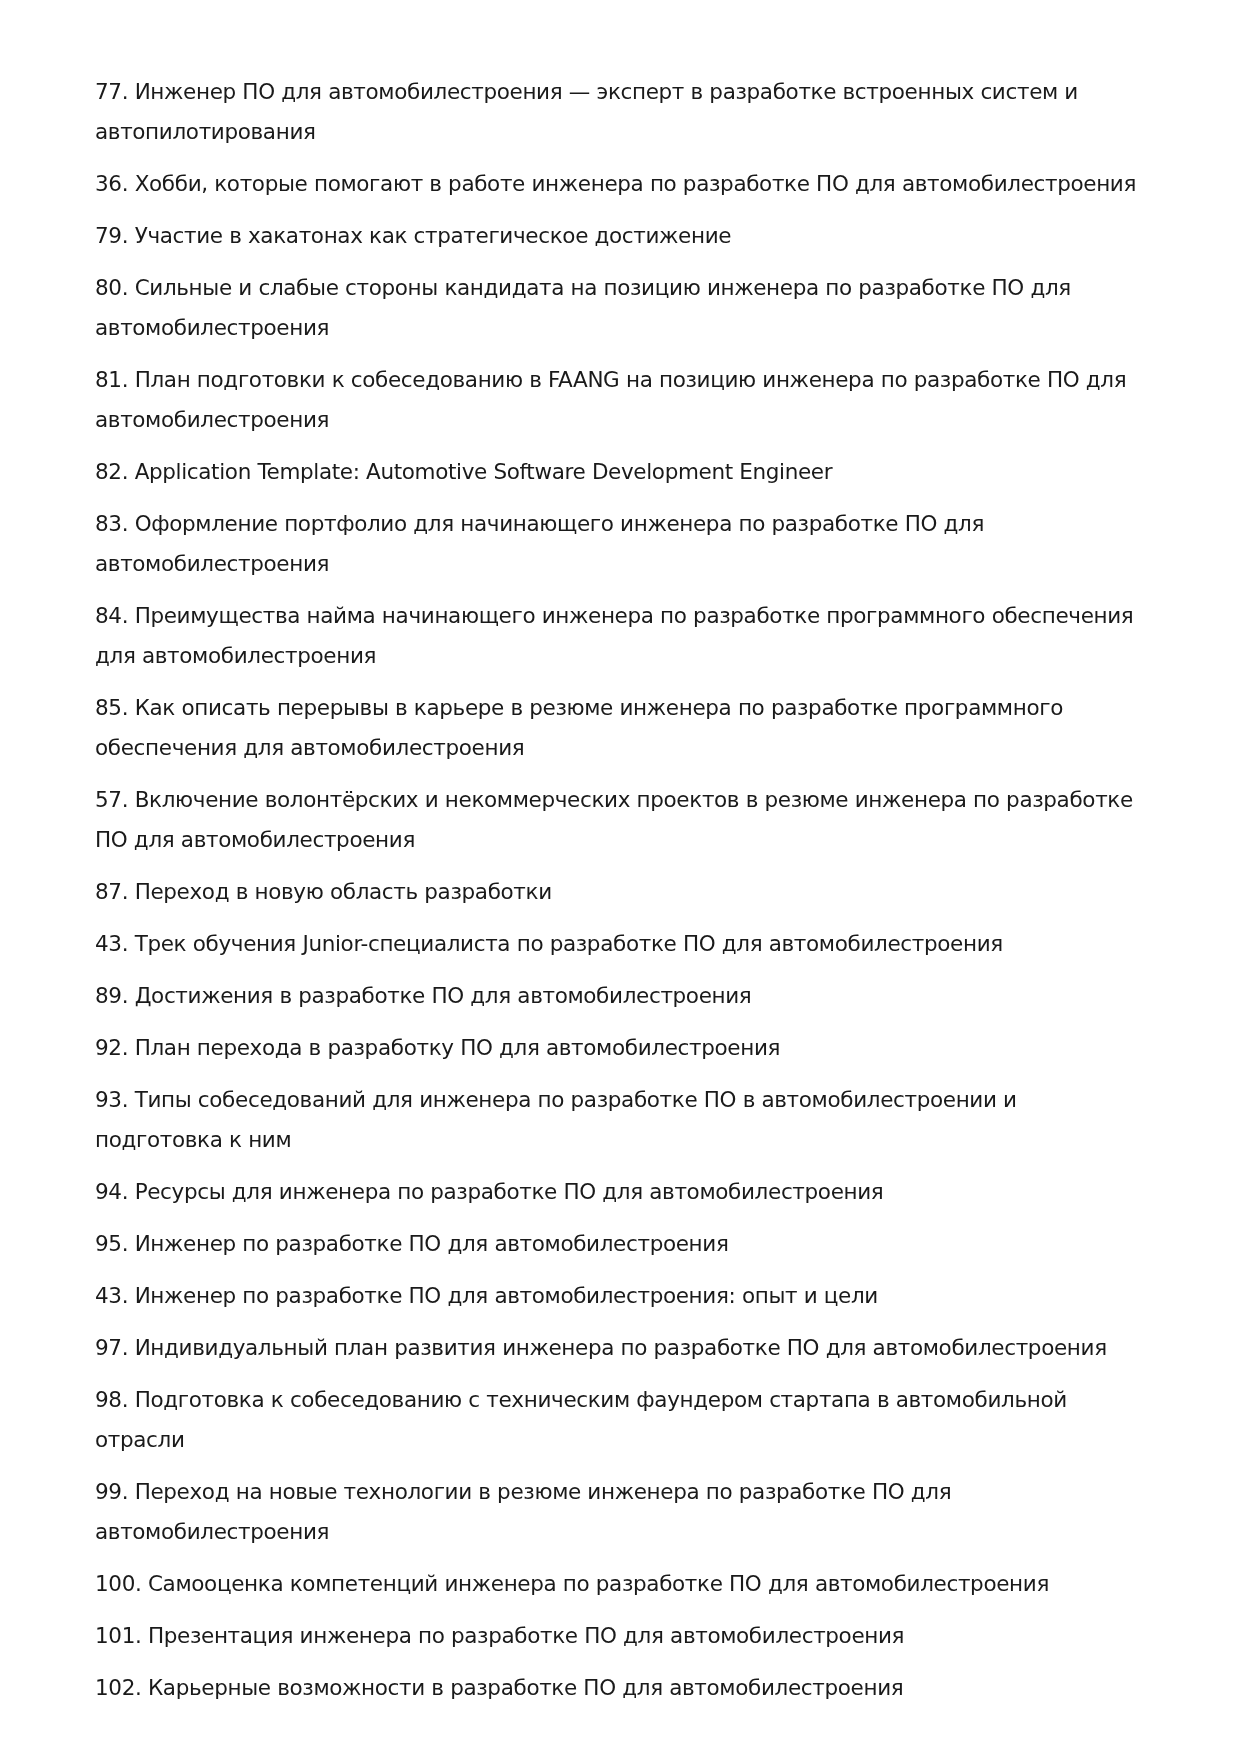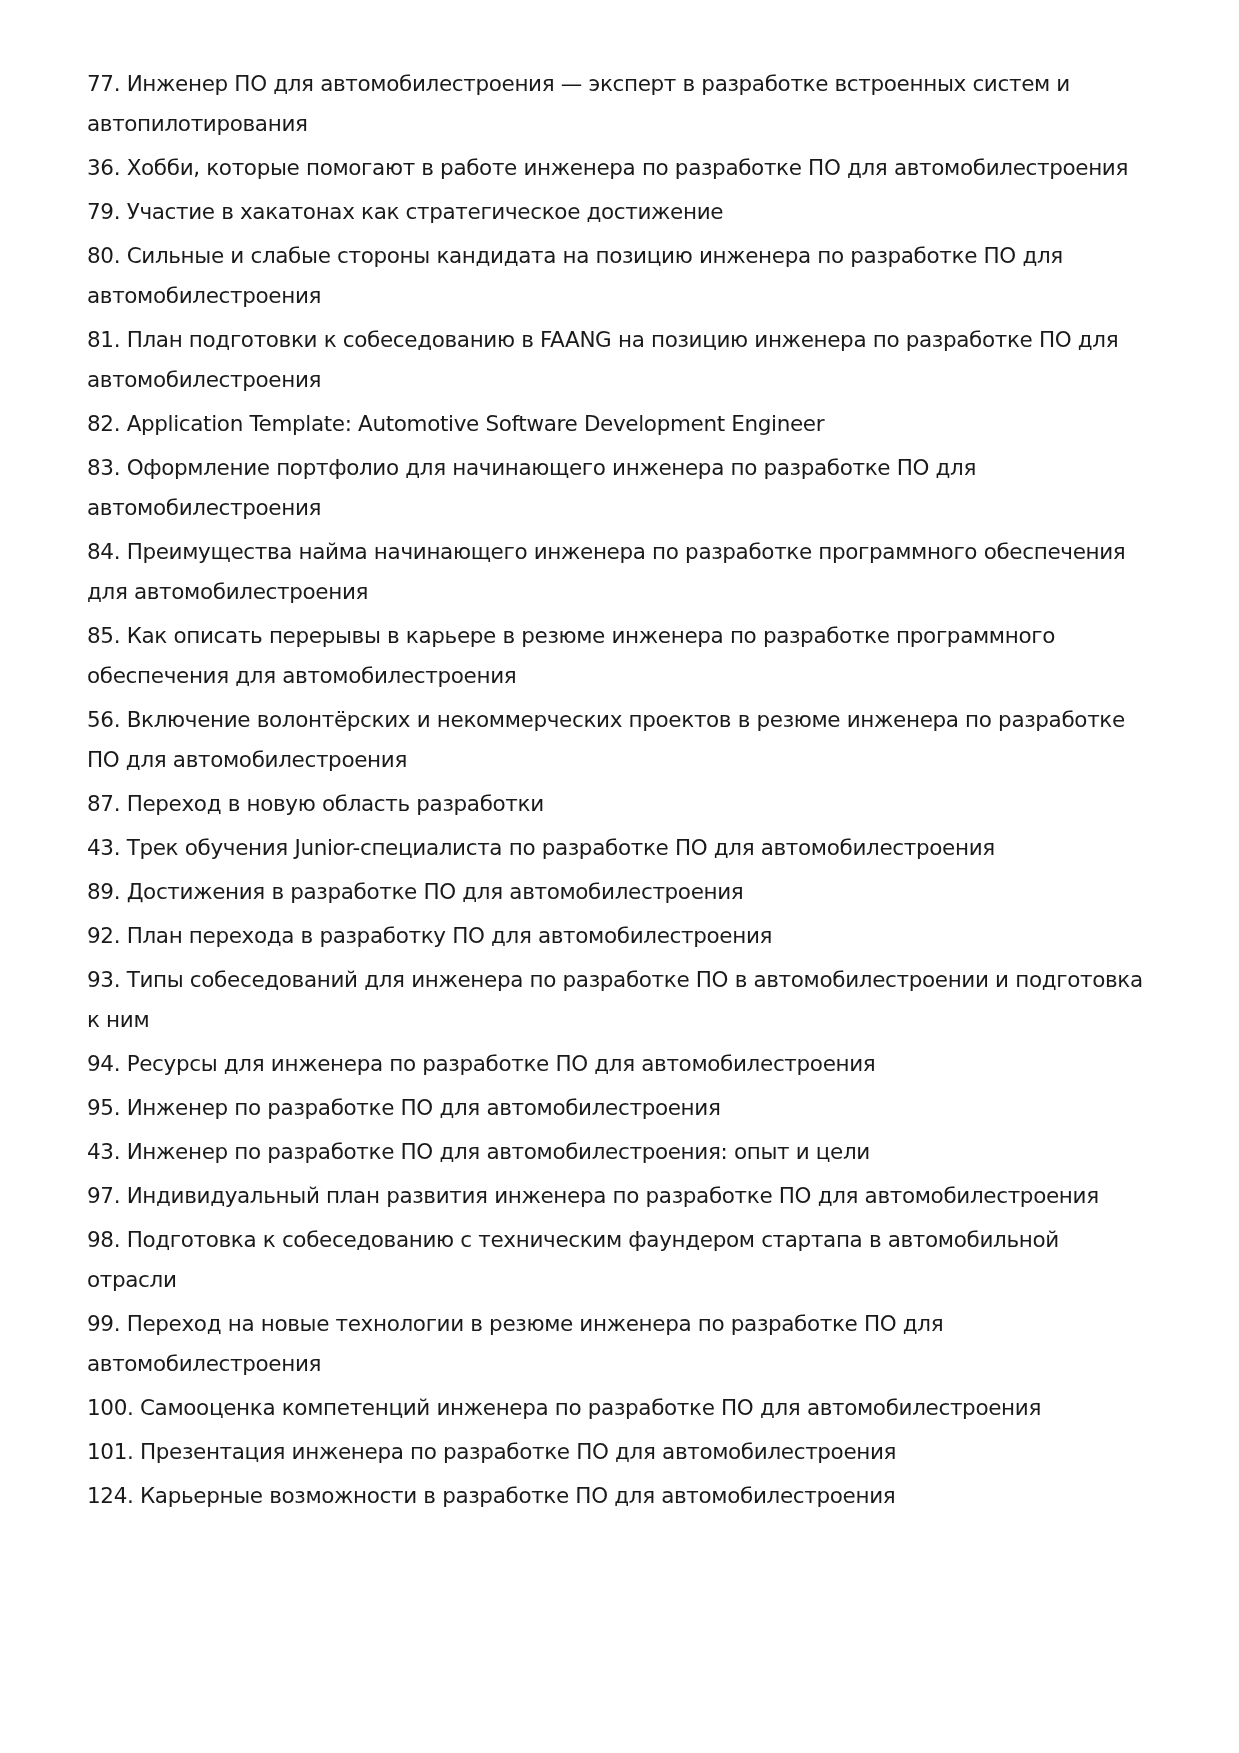--- a/index.html
+++ b/index.html
@@ -3,43 +3,43 @@
 <meta charset="utf-8">
 <style>
   html, body { margin: 0; padding: 0; background: #ffffff; }
   body { width: 1239px; height: 1753px; position: relative; overflow: hidden; }
   .page {
     position: absolute; left: 83px; top: 60px; width: 1070px;
     font-family: "DejaVu Sans", sans-serif;
     font-size: 21.5px; line-height: 40px; color: #1a1a1a;
     letter-spacing: -0.35px;
   }
-  .item { margin: 4px; padding: 0; }
+  .item { margin: 12px; padding: 0; }
 </style>
 </head>
 <body>
 
 <div class="page">
   <p class="item">77. Инженер ПО для автомобилестроения — эксперт в разработке встроенных систем и автопилотирования</p>
   <p class="item">36. Хобби, которые помогают в работе инженера по разработке ПО для автомобилестроения</p>
   <p class="item">79. Участие в хакатонах как стратегическое достижение</p>
   <p class="item">80. Сильные и слабые стороны кандидата на позицию инженера по разработке ПО для автомобилестроения</p>
   <p class="item">81. План подготовки к собеседованию в FAANG на позицию инженера по разработке ПО для автомобилестроения</p>
   <p class="item">82. Application Template: Automotive Software Development Engineer</p>
   <p class="item">83. Оформление портфолио для начинающего инженера по разработке ПО для автомобилестроения</p>
   <p class="item">84. Преимущества найма начинающего инженера по разработке программного обеспечения для автомобилестроения</p>
   <p class="item">85. Как описать перерывы в карьере в резюме инженера по разработке программного обеспечения для автомобилестроения</p>
-  <p class="item">56. Включение волонтёрских и некоммерческих проектов в резюме инженера по разработке ПО для автомобилестроения</p>
+  <p class="item">57. Включение волонтёрских и некоммерческих проектов в резюме инженера по разработке ПО для автомобилестроения</p>
   <p class="item">87. Переход в новую область разработки</p>
   <p class="item">43. Трек обучения Junior-специалиста по разработке ПО для автомобилестроения</p>
   <p class="item">89. Достижения в разработке ПО для автомобилестроения</p>
   <p class="item">92. План перехода в разработку ПО для автомобилестроения</p>
   <p class="item">93. Типы собеседований для инженера по разработке ПО в автомобилестроении и подготовка к ним</p>
   <p class="item">94. Ресурсы для инженера по разработке ПО для автомобилестроения</p>
   <p class="item">95. Инженер по разработке ПО для автомобилестроения</p>
   <p class="item">43. Инженер по разработке ПО для автомобилестроения: опыт и цели</p>
   <p class="item">97. Индивидуальный план развития инженера по разработке ПО для автомобилестроения</p>
   <p class="item">98. Подготовка к собеседованию с техническим фаундером стартапа в автомобильной отрасли</p>
   <p class="item">99. Переход на новые технологии в резюме инженера по разработке ПО для автомобилестроения</p>
   <p class="item">100. Самооценка компетенций инженера по разработке ПО для автомобилестроения</p>
   <p class="item">101. Презентация инженера по разработке ПО для автомобилестроения</p>
-  <p class="item">124. Карьерные возможности в разработке ПО для автомобилестроения</p>
+  <p class="item">102. Карьерные возможности в разработке ПО для автомобилестроения</p>
 </div>
 
 </body></html>

